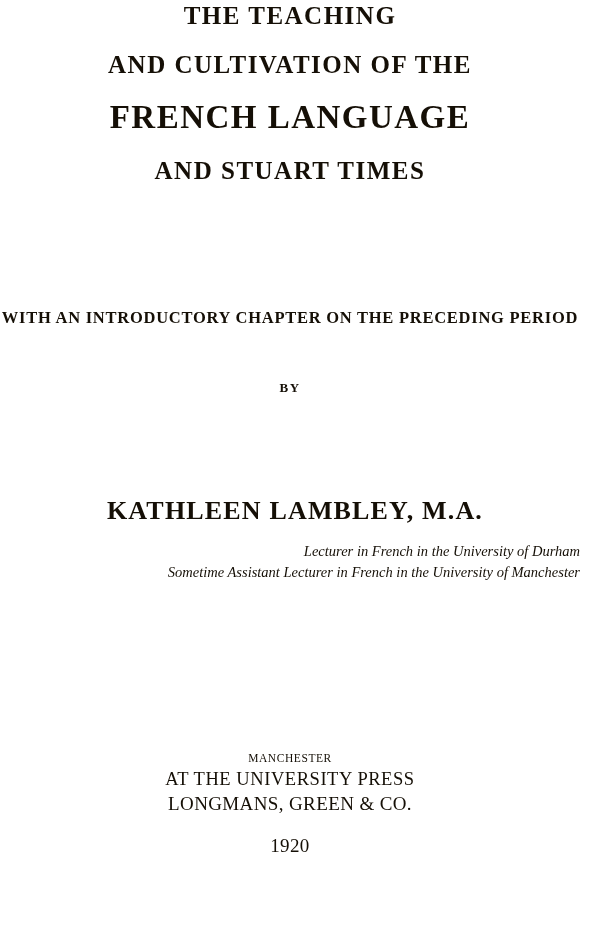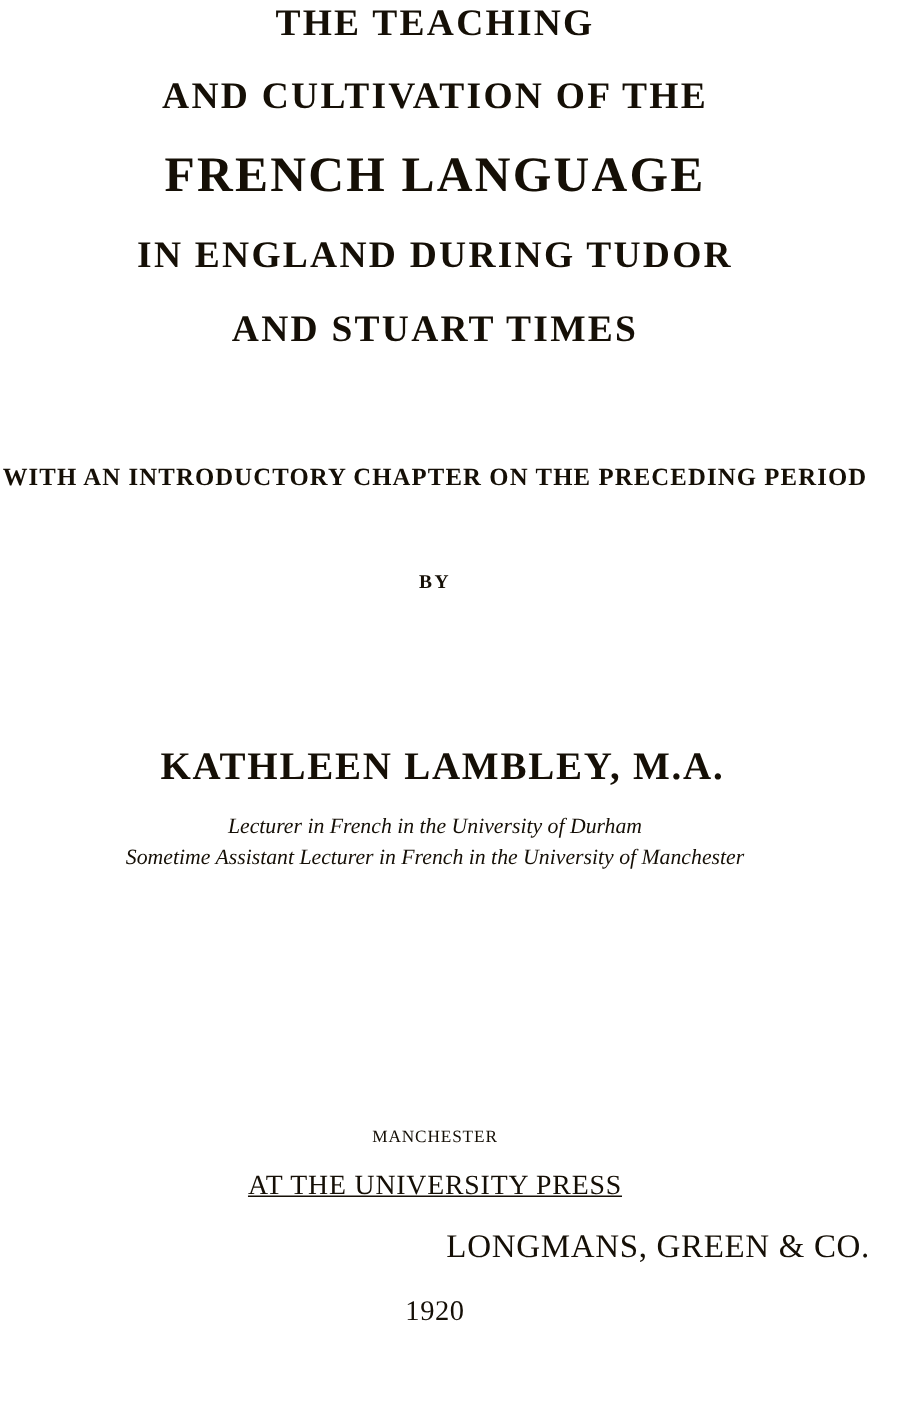--- a/index.html
+++ b/index.html
@@ -76,21 +76,21 @@
     font-size: 26px;
     letter-spacing: 0.045em;
     color: #150f06;
   }
 
   .affiliations {
     position: absolute;
     top: 541px;
     left: 0;
     right: 0;
-    text-align: center;
+    text-align: right;
     font-style: italic;
     font-size: 14.5px;
     line-height: 1.42;
     color: #150f06;
   }
 
   .imprint {
     position: absolute;
     top: 752px;
     left: 0;
@@ -98,33 +98,31 @@
     text-align: center;
     color: #150f06;
   }
   .imp-city {
     font-size: 11.5px;
     letter-spacing: 0.05em;
   }
   .imp-press {
     font-size: 18.5px;
     letter-spacing: 0.03em;
-    margin-top: 17px;
-    text-decoration: underline;
+    margin-top: 5px;
   }
   .imp-address {
     font-size: 11.5px;
     letter-spacing: 0.04em;
     margin-top: 8px;
   }
   .imp-publisher {
-    font-size: 22px;
+    font-size: 19px;
     letter-spacing: 0.02em;
-    margin-top: 16px;
-    text-align: right;
+    margin-top: 3px;
   }
   .imp-cities {
     font-size: 12px;
     letter-spacing: 0.04em;
     margin-top: 7px;
   }
   .imp-year {
     font-size: 19px;
     letter-spacing: 0.02em;
     margin-top: 20px;
@@ -132,21 +130,20 @@
 </style>
 </head>
 <body>
 
 <div class="page">
 
   <div class="title-block">
     <div class="title-line t1">THE TEACHING</div>
     <div class="title-line t2">AND CULTIVATION OF THE</div>
     <div class="title-line t3">FRENCH LANGUAGE</div>
-    <div class="title-line t4">IN ENGLAND DURING TUDOR</div>
     <div class="title-line t5">AND STUART TIMES</div>
   </div>
 
   <div class="subtitle">WITH AN INTRODUCTORY CHAPTER ON THE PRECEDING PERIOD</div>
 
   <div class="by">BY</div>
 
   <div class="author">KATHLEEN LAMBLEY, M.A.</div>
 
   <div class="affiliations">

